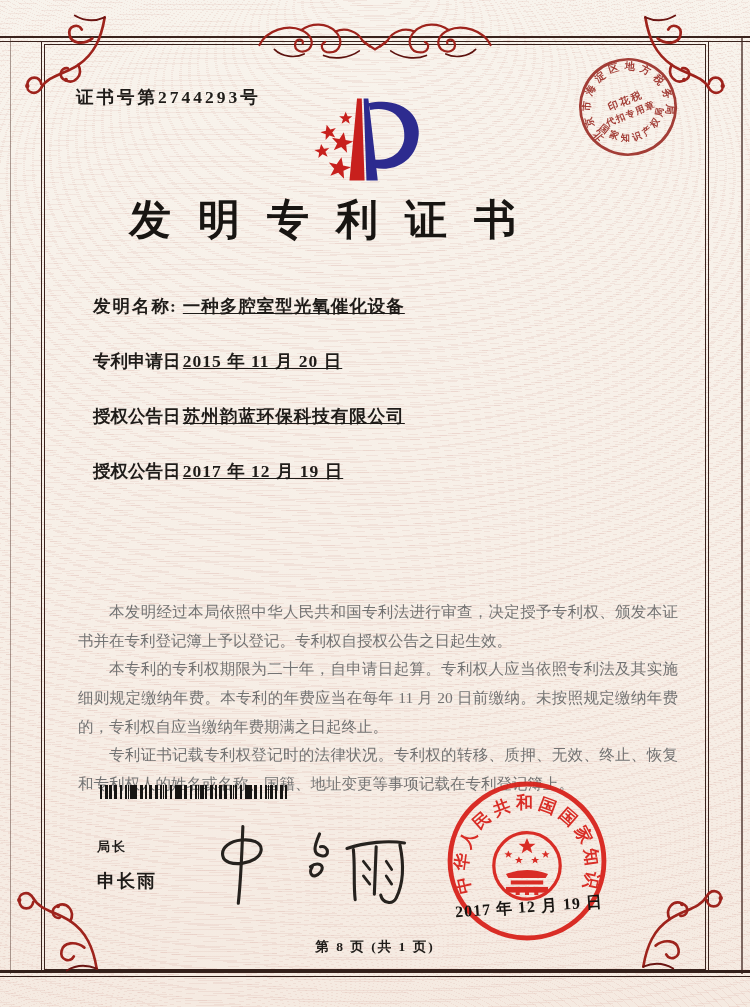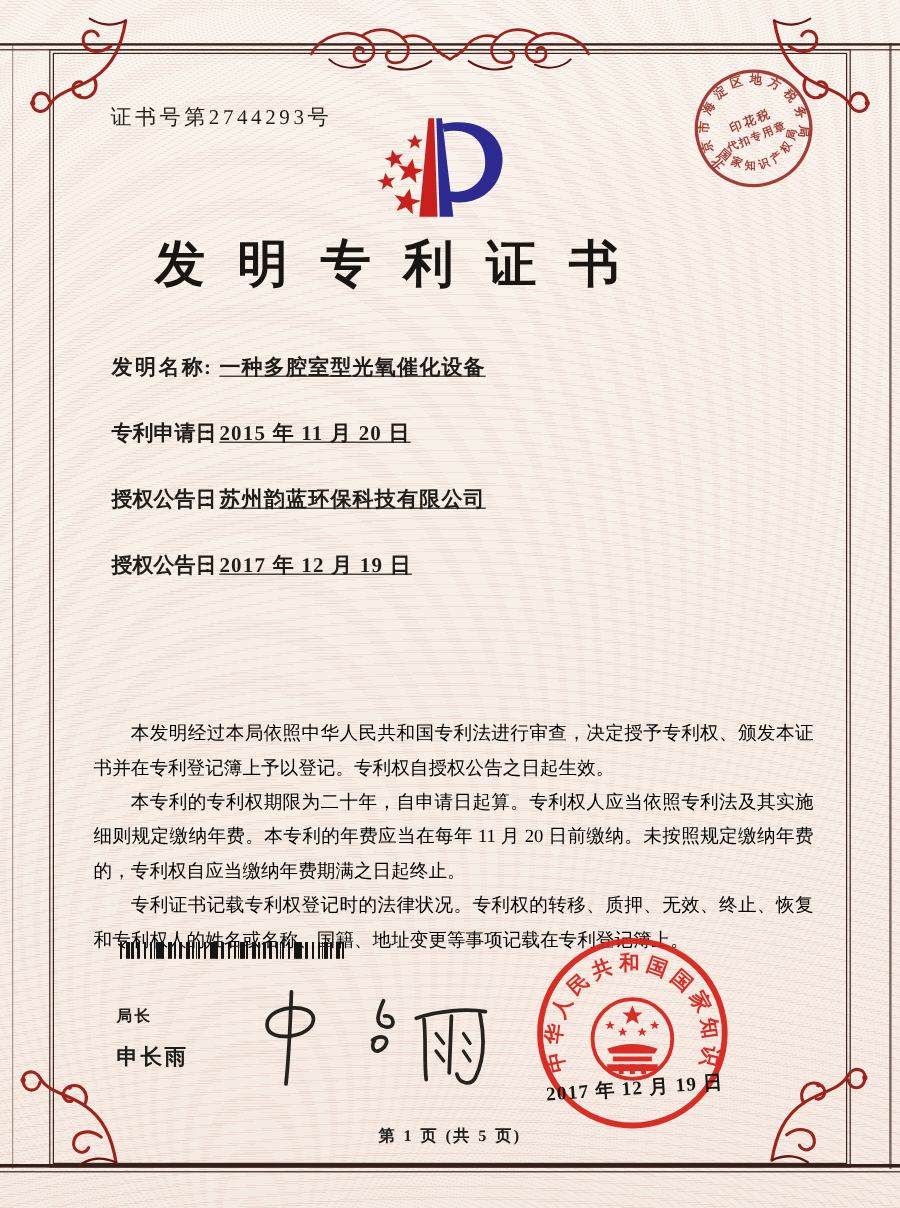--- a/index.html
+++ b/index.html
@@ -18,28 +18,28 @@
   .edge-left{left:10px;top:36px;width:1px;height:938px;background:rgba(74,44,36,.45);}
   .edge-right{left:741px;top:36px;width:2px;height:938px;background:rgba(58,32,26,.65);}
   .topline1{left:0;top:36px;width:750px;height:2px;background:#3a231d;}
   .topline2{left:0;top:41px;width:750px;height:1px;background:#3a231d;}
   .botline1{left:0;top:970px;width:750px;height:3px;background:#33201a;}
   .botline2{left:0;top:976px;width:750px;height:1px;background:#33201a;}
   
   .frame{left:44px;top:44px;width:660px;height:924px;border:1px solid #3a231d;outline:1px solid #3a231d;outline-offset:2px;}
   .corner{width:88px;height:88px;}
   .corner svg{width:100%;height:100%;}
-  .cn{left:92px;top:85px;font-size:17.5px;font-weight:400;letter-spacing:3px;}
+  .cn{left:76px;top:85px;font-size:17.5px;font-weight:700;letter-spacing:3px;}
   .title{left:0;top:192px;width:645px;text-align:center;font-size:42px;font-weight:600;letter-spacing:27px;padding-left:27px;box-sizing:border-box;color:#181512;}
   .fields{left:93px;top:294px;width:570px;}
   .frow{margin-bottom:31px;font-size:17.5px;font-weight:600;white-space:nowrap;height:24px;text-decoration:underline;}
   .lab{display:inline-block;width:76px;text-align:justify;text-align-last:justify;vertical-align:bottom;}
   .colon{display:inline-block;margin:0 2px 0 1px;}
   .val{margin-left:5px;letter-spacing:1px;}
-  .bodytxt{left:78px;top:598px;width:600px;font-size:15.5px;line-height:1.85;text-align:justify;font-weight:500;color:#000000;}
+  .bodytxt{left:78px;top:598px;width:600px;font-size:15.5px;line-height:1.85;text-align:justify;font-weight:500;color:#737373;}
   .bodytxt p{margin:0;text-indent:2em;}
   .barcode{left:100px;top:785px;width:189px;height:14px;
     background-image:
       repeating-linear-gradient(90deg,#171513 0 2px,transparent 2px 5px),
       repeating-linear-gradient(90deg,#171513 0 1px,transparent 1px 7px),
       repeating-linear-gradient(90deg,transparent 0 9px,#171513 9px 12px,transparent 12px 23px);
   }
   .director{left:97px;top:838px;font-size:13px;font-weight:600;letter-spacing:2px;}
   .director2{left:97px;top:869px;font-size:18px;font-weight:600;letter-spacing:2px;}
   .sig{left:210px;top:812px;width:210px;height:105px;}
@@ -209,13 +209,13 @@
         <rect x="74" y="132" width="52" height="7"></rect>
         <rect x="86" y="132" width="5" height="10"></rect>
         <rect x="97.5" y="132" width="5" height="10"></rect>
         <rect x="109" y="132" width="5" height="10"></rect>
       </g>
     </g>
   </svg>
 </div>
 <div class="abs sealdate">2017 年 12 月 19 日</div>
 
-<div class="abs footer">第 1 页 (共 5 页)</div>
+<div class="abs footer">第 8 页 (共 1 页)</div>
 
 </body></html>

